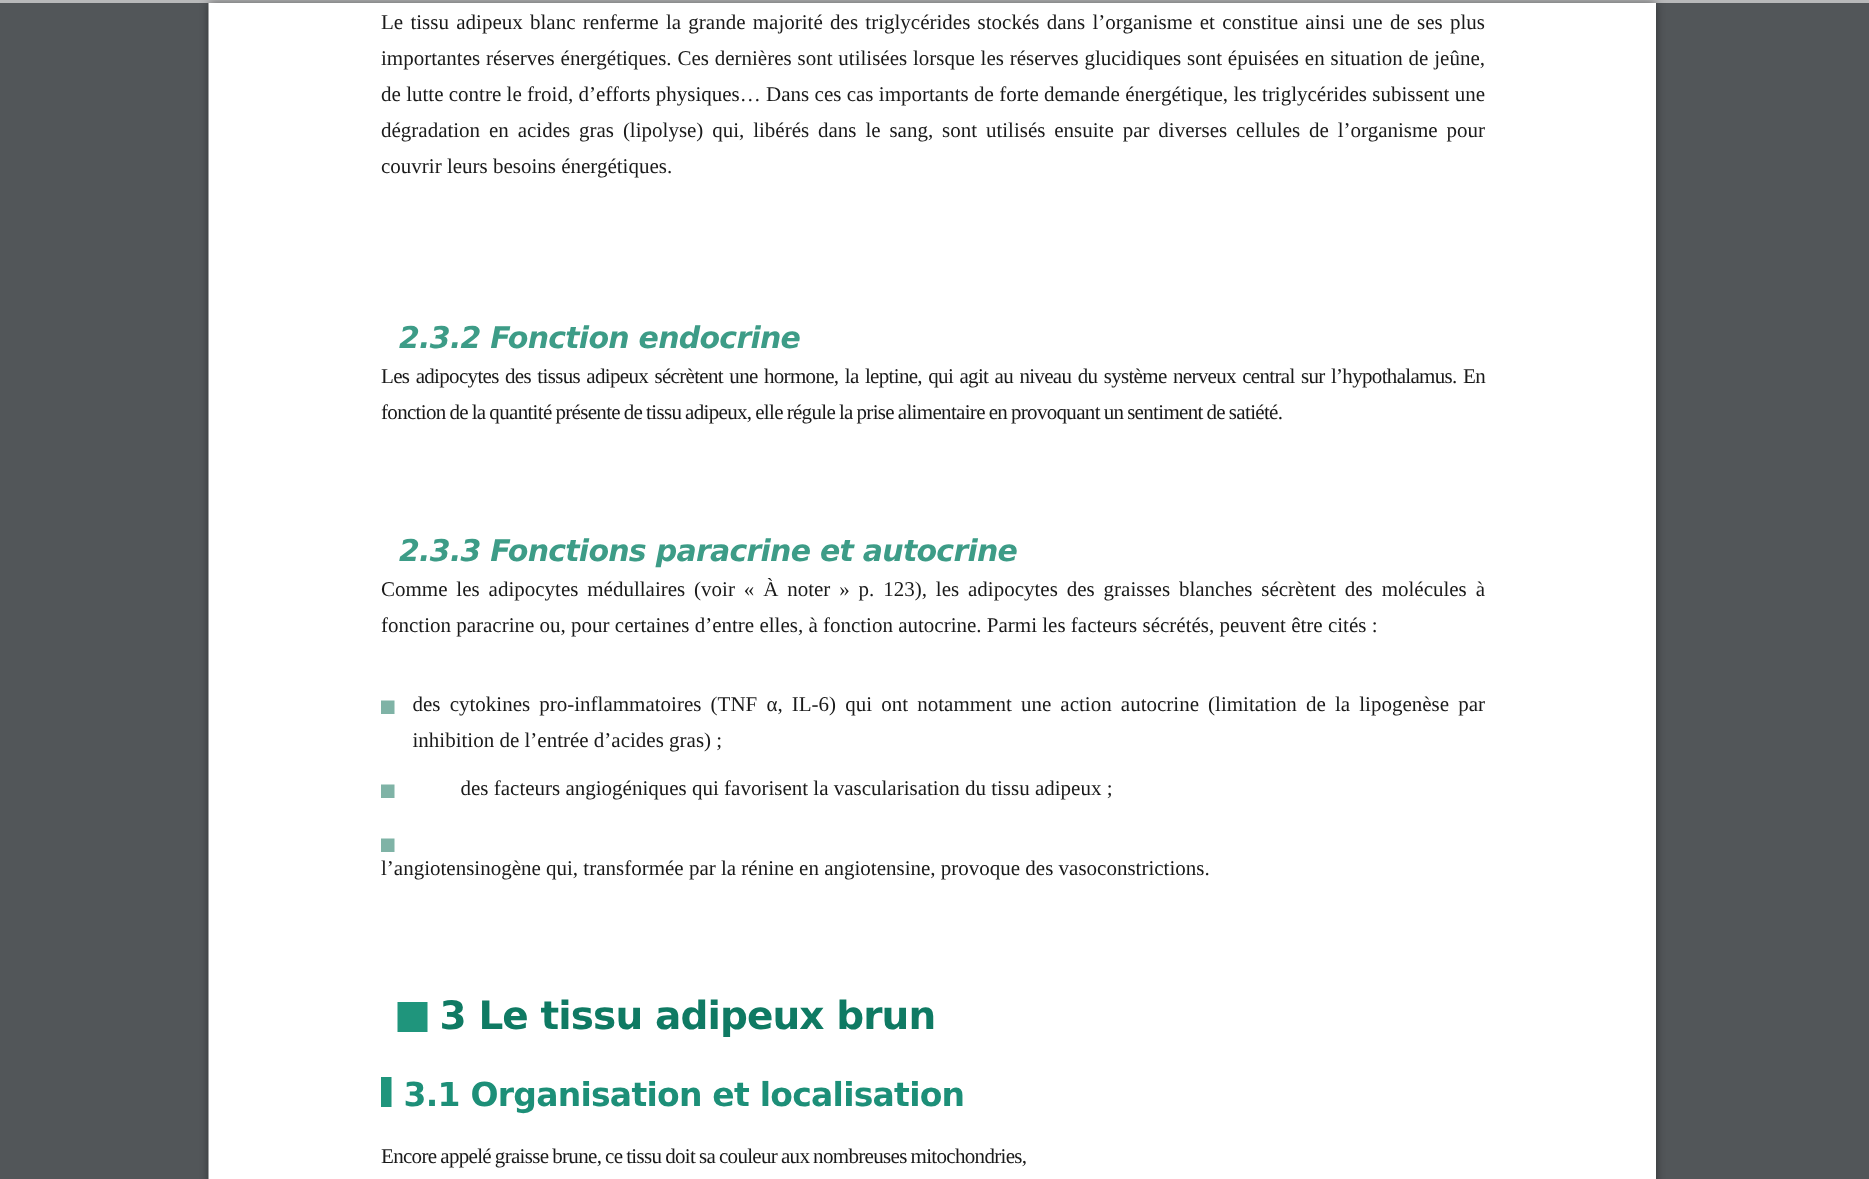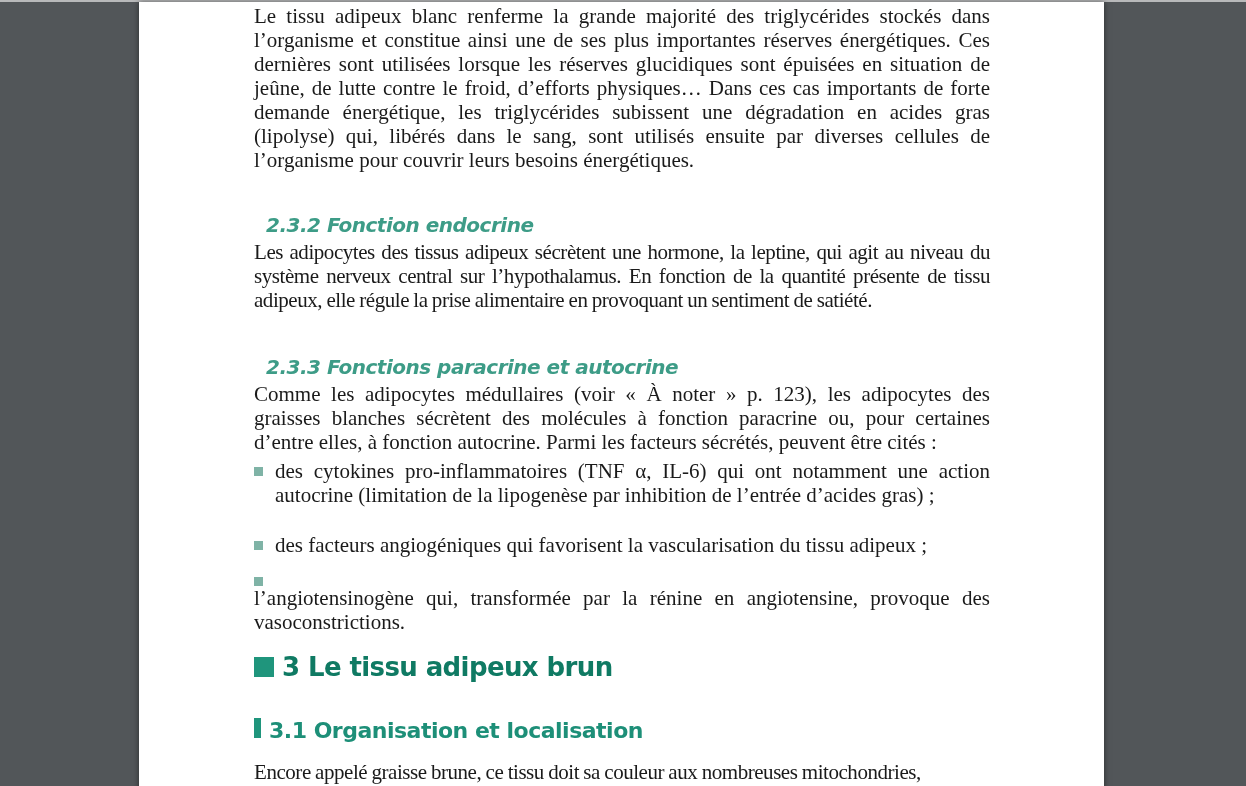--- a/index.html
+++ b/index.html
@@ -8,31 +8,31 @@
     background: #525659; position: relative;
     font-family: "Liberation Serif", serif;
   }
   .topbar { position: absolute; left: 0; top: 0; width: 1246px; height: 2px; background: #b8b9ba; }
   .page {
     position: absolute; left: 139px; top: 2px; width: 965px; height: 800px;
     background: #ffffff; box-shadow: 0 0 6px rgba(0,0,0,0.5);
   }
   .content { position: absolute; left: 115px; top: 0; width: 736px; }
   .p {
-    font-size: 21px; line-height: 24px; color: #1a1a1a;
+    font-size: 14px; line-height: 24px; color: #1a1a1a;
     text-align: justify; text-align-last: left; margin: 0;
   }
   .p.narrow { letter-spacing: -0.45px; word-spacing: -0.5px; }
   .h3 {
     font-family: "DejaVu Sans", sans-serif; font-weight: bold; font-style: italic;
     color: #3d9c87; font-size: 20px; margin: 12px; letter-spacing: -0.5px;
   }
   .h1 {
     font-family: "DejaVu Sans", sans-serif; font-weight: bold; color: #0f7a63;
-    font-size: 26px; margin: 0; display: flex; align-items: center; letter-spacing: -0.6px;
+    font-size: 26px; margin: 11px; display: flex; align-items: center; letter-spacing: -0.6px;
   }
   .h2 {
     font-family: "DejaVu Sans", sans-serif; font-weight: bold; color: #1d8f78;
     font-size: 22px; margin: 0; display: flex; letter-spacing: -0.5px;
   }
   .sq1 { width: 20px; height: 20px; background: #1f957c; margin-right: 8px; display: inline-block; }
   .sq2 { width: 7px; height: 20px; background: #1f957c; margin-right: 8px; display: inline-block; }
   .ul { position: relative; }
   .ul::after {
     content: ""; position: absolute; left: 0; right: 0; bottom: 1px; height: 4px;
@@ -61,21 +61,21 @@
 
     <h3 class="h3 abs" style="top:341px;">2.3.3 Fonctions paracrine et autocrine</h3>
 
     <p class="p abs" style="top:380px;">Comme les adipocytes médullaires (voir « À noter » p. 123), les adipocytes des graisses blanches sécrètent des molécules à fonction paracrine ou, pour certaines d’entre elles, à fonction autocrine. Parmi les facteurs sécrétés, peuvent être cités :</p>
 
     <div class="abs" style="top:457px;">
       <div class="bullet-item">
         <span class="bullet"></span>
         <p class="p bullet-text">des cytokines pro-inflammatoires (TNF α, IL-6) qui ont notamment une action autocrine (limitation de la lipogenèse par inhibition de l’entrée d’acides gras) ;</p>
       </div>
-      <div class="bullet-item" style="margin-top:26px;">
+      <div class="bullet-item" style="margin-top:8px;gap:32px;">
         <span class="bullet"></span>
         <p class="p bullet-text">des facteurs angiogéniques qui favorisent la vascularisation du tissu adipeux ;</p>
       </div>
       <div class="bullet-item" style="margin-top:12px;flex-direction:column;">
         <span class="bullet"></span>
         <p class="p bullet-text">l’angiotensinogène qui, transformée par la rénine en angiotensine, provoque des vasoconstrictions.</p>
       </div>
     </div>
 
     <h1 class="h1 abs" style="top:650px;">

